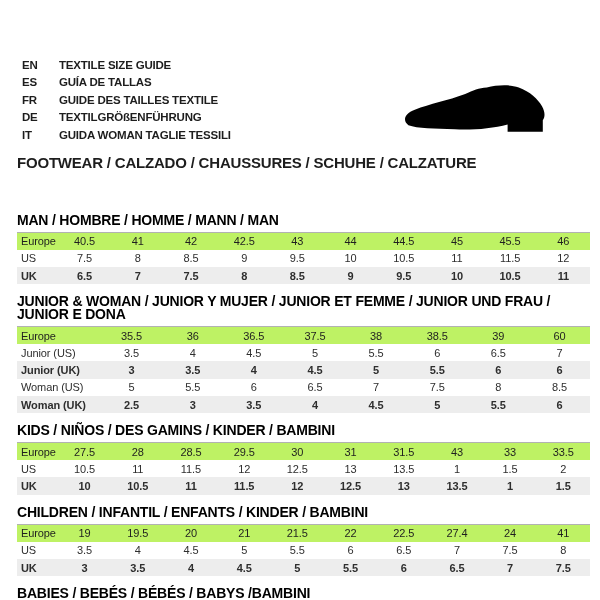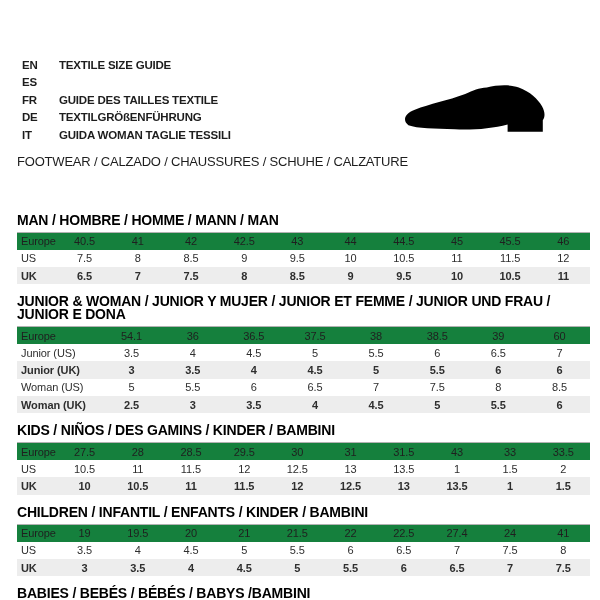--- a/index.html
+++ b/index.html
@@ -9,21 +9,21 @@
     color:#1d1d1d;
   }
   .page { position:relative; width:600px; height:600px;margin-top:44px; }
 
   
   .lang-block { position:absolute; left:22px; top:13px; }
   .lang-row { display:flex; font-weight:bold; font-size:11.5px; line-height:17.4px; letter-spacing:-0.2px; }
   .lang-code { width:37px; }
   .category-line {
     position:absolute; left:17px; top:110px;
-    font-weight:normal; font-size:13px; letter-spacing:-0.2px;
+    font-weight:bold; font-size:15px; letter-spacing:-0.2px;
   }
 
   
   .shoe { position:absolute; left:398px; top:32px; width:176px; height:64px; }
   .shoe svg { display:block; width:100%; height:100%; }
 
   
   .tables { position:absolute; left:17px; top:170px; width:573px; }
   .section { margin-bottom:11px; }
   .section-title {
@@ -32,37 +32,38 @@
   }
   table {
     border-collapse:collapse; table-layout:fixed;
     width:573px; font-size:11px;
     border-top:1px solid #b2b2b2;
   }
   table.cols-3 { width:223px; }
   col.label-col { width:41px; }
   table.cols-8 col.label-col { width:84px; }
   tr { height:17.3px; }
-  tr.hdr td { background:#15803d; color:#1f1f1f; }
+  tr.hdr td { background:#bef264; color:#1f1f1f; }
   tr.alt td { background:#ededed;font-weight:bold; }
   td { padding:0; text-align:center; color:#2e2e2e; letter-spacing:-0.1px; }
   td.label { text-align:left; padding-left:4px; }
 </style>
 </head>
 <body>
 
 <div class="page">
 
   <div class="lang-block">
       <div class="lang-row">
         <span class="lang-code">EN</span>
         <span class="lang-label">TEXTILE SIZE GUIDE</span>
       </div>
       <div class="lang-row">
         <span class="lang-code">ES</span>
+        <span class="lang-label">GUÍA DE TALLAS</span>
       </div>
       <div class="lang-row">
         <span class="lang-code">FR</span>
         <span class="lang-label">GUIDE DES TAILLES TEXTILE</span>
       </div>
       <div class="lang-row">
         <span class="lang-code">DE</span>
         <span class="lang-label">TEXTILGRÖßENFÜHRUNG</span>
       </div>
       <div class="lang-row">
@@ -158,21 +159,21 @@
             <col>
             <col>
             <col>
             <col>
             <col>
             <col>
           </colgroup>
           <tbody>
             <tr class="hdr">
               <td class="label">Europe</td>
-              <td>54.1</td>
+              <td>35.5</td>
               <td>36</td>
               <td>36.5</td>
               <td>37.5</td>
               <td>38</td>
               <td>38.5</td>
               <td>39</td>
               <td>60</td>
             </tr>
             <tr>
               <td class="label">Junior (US)</td>

